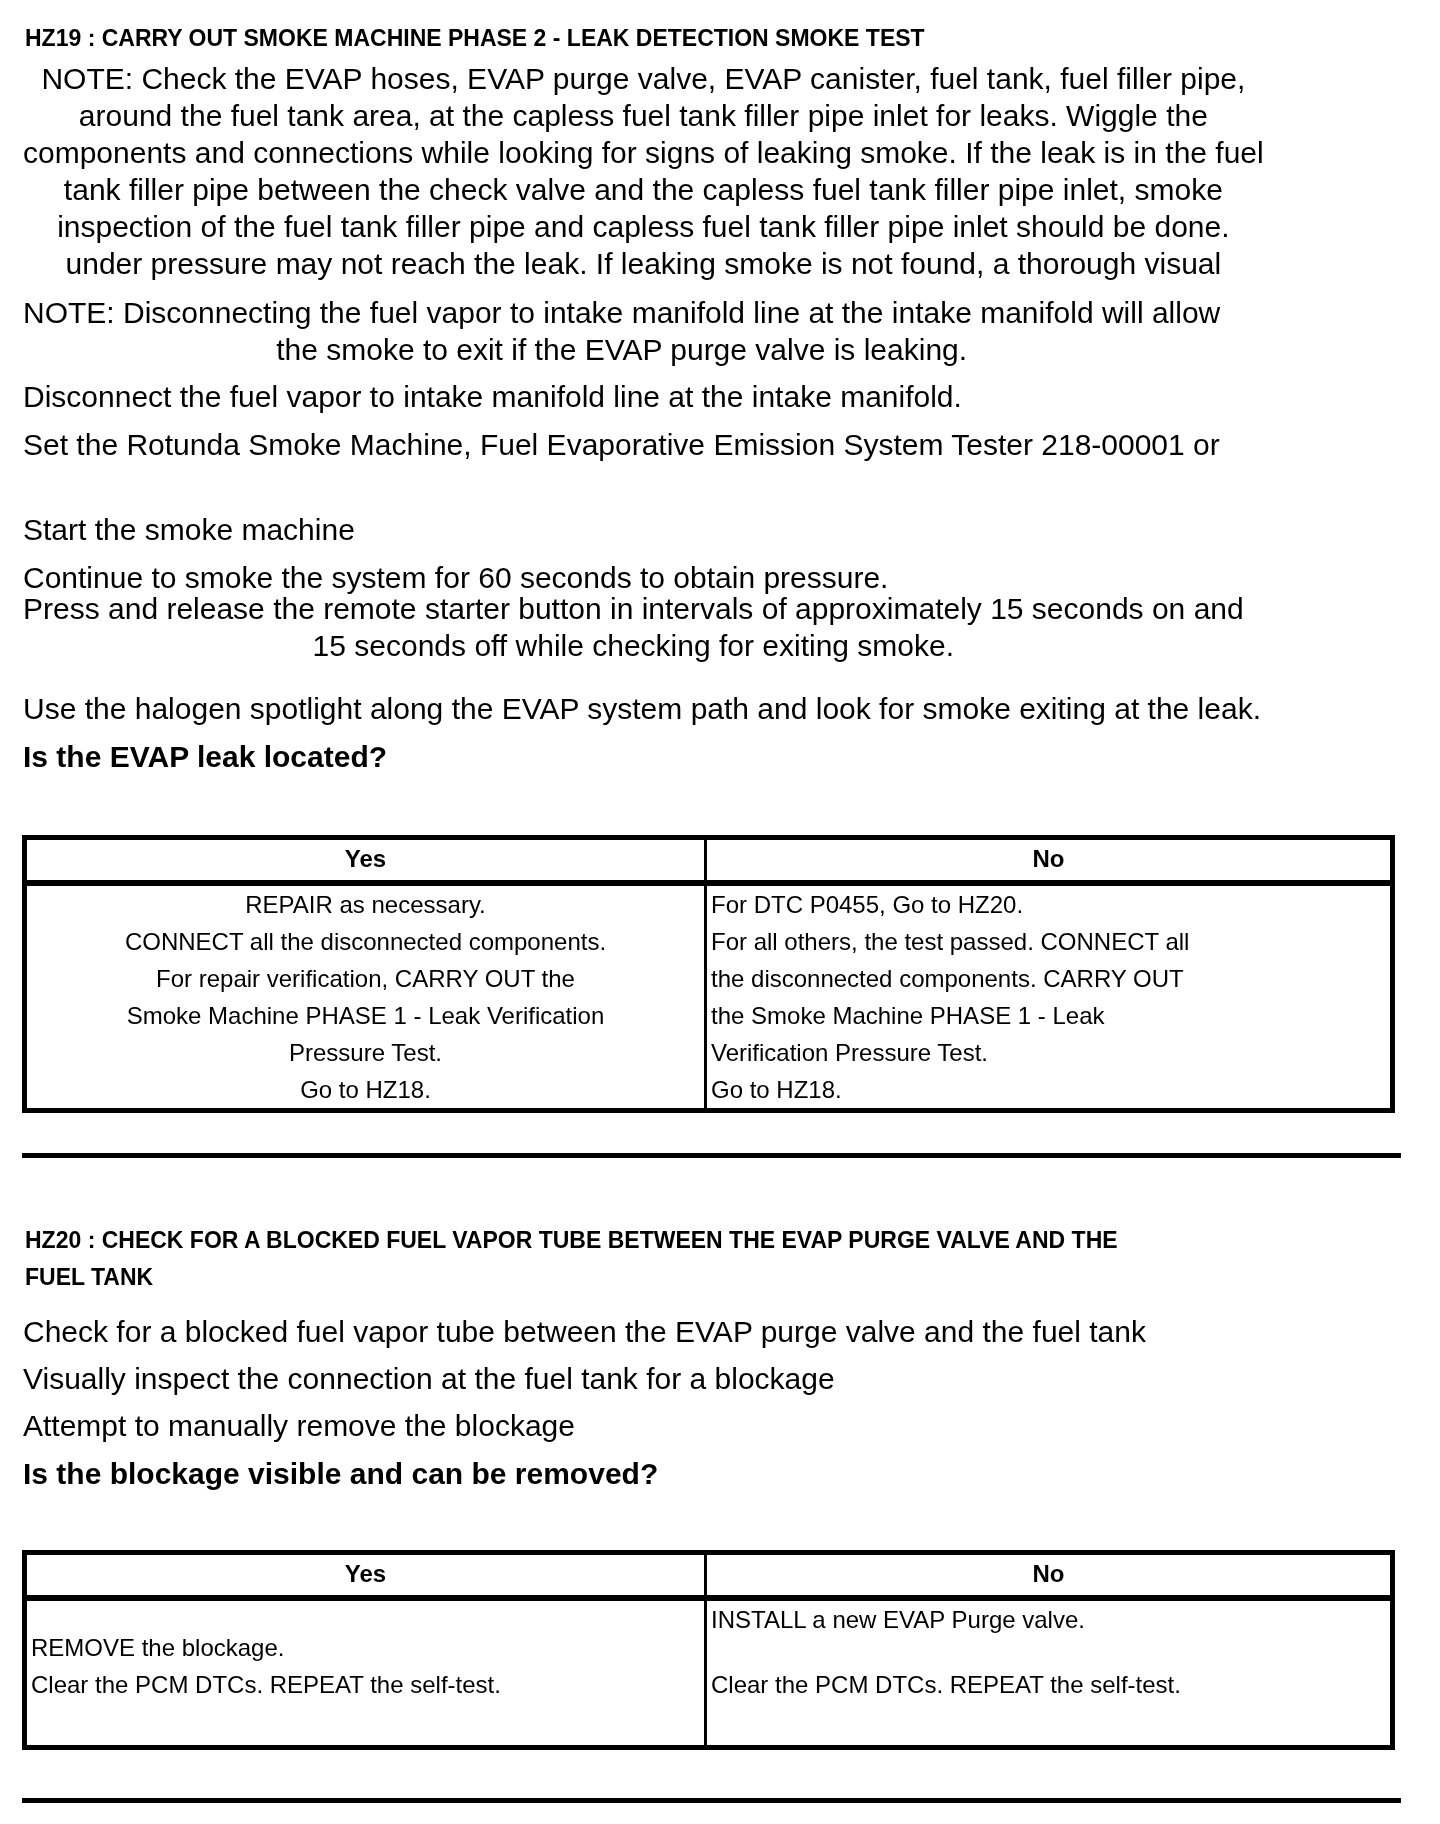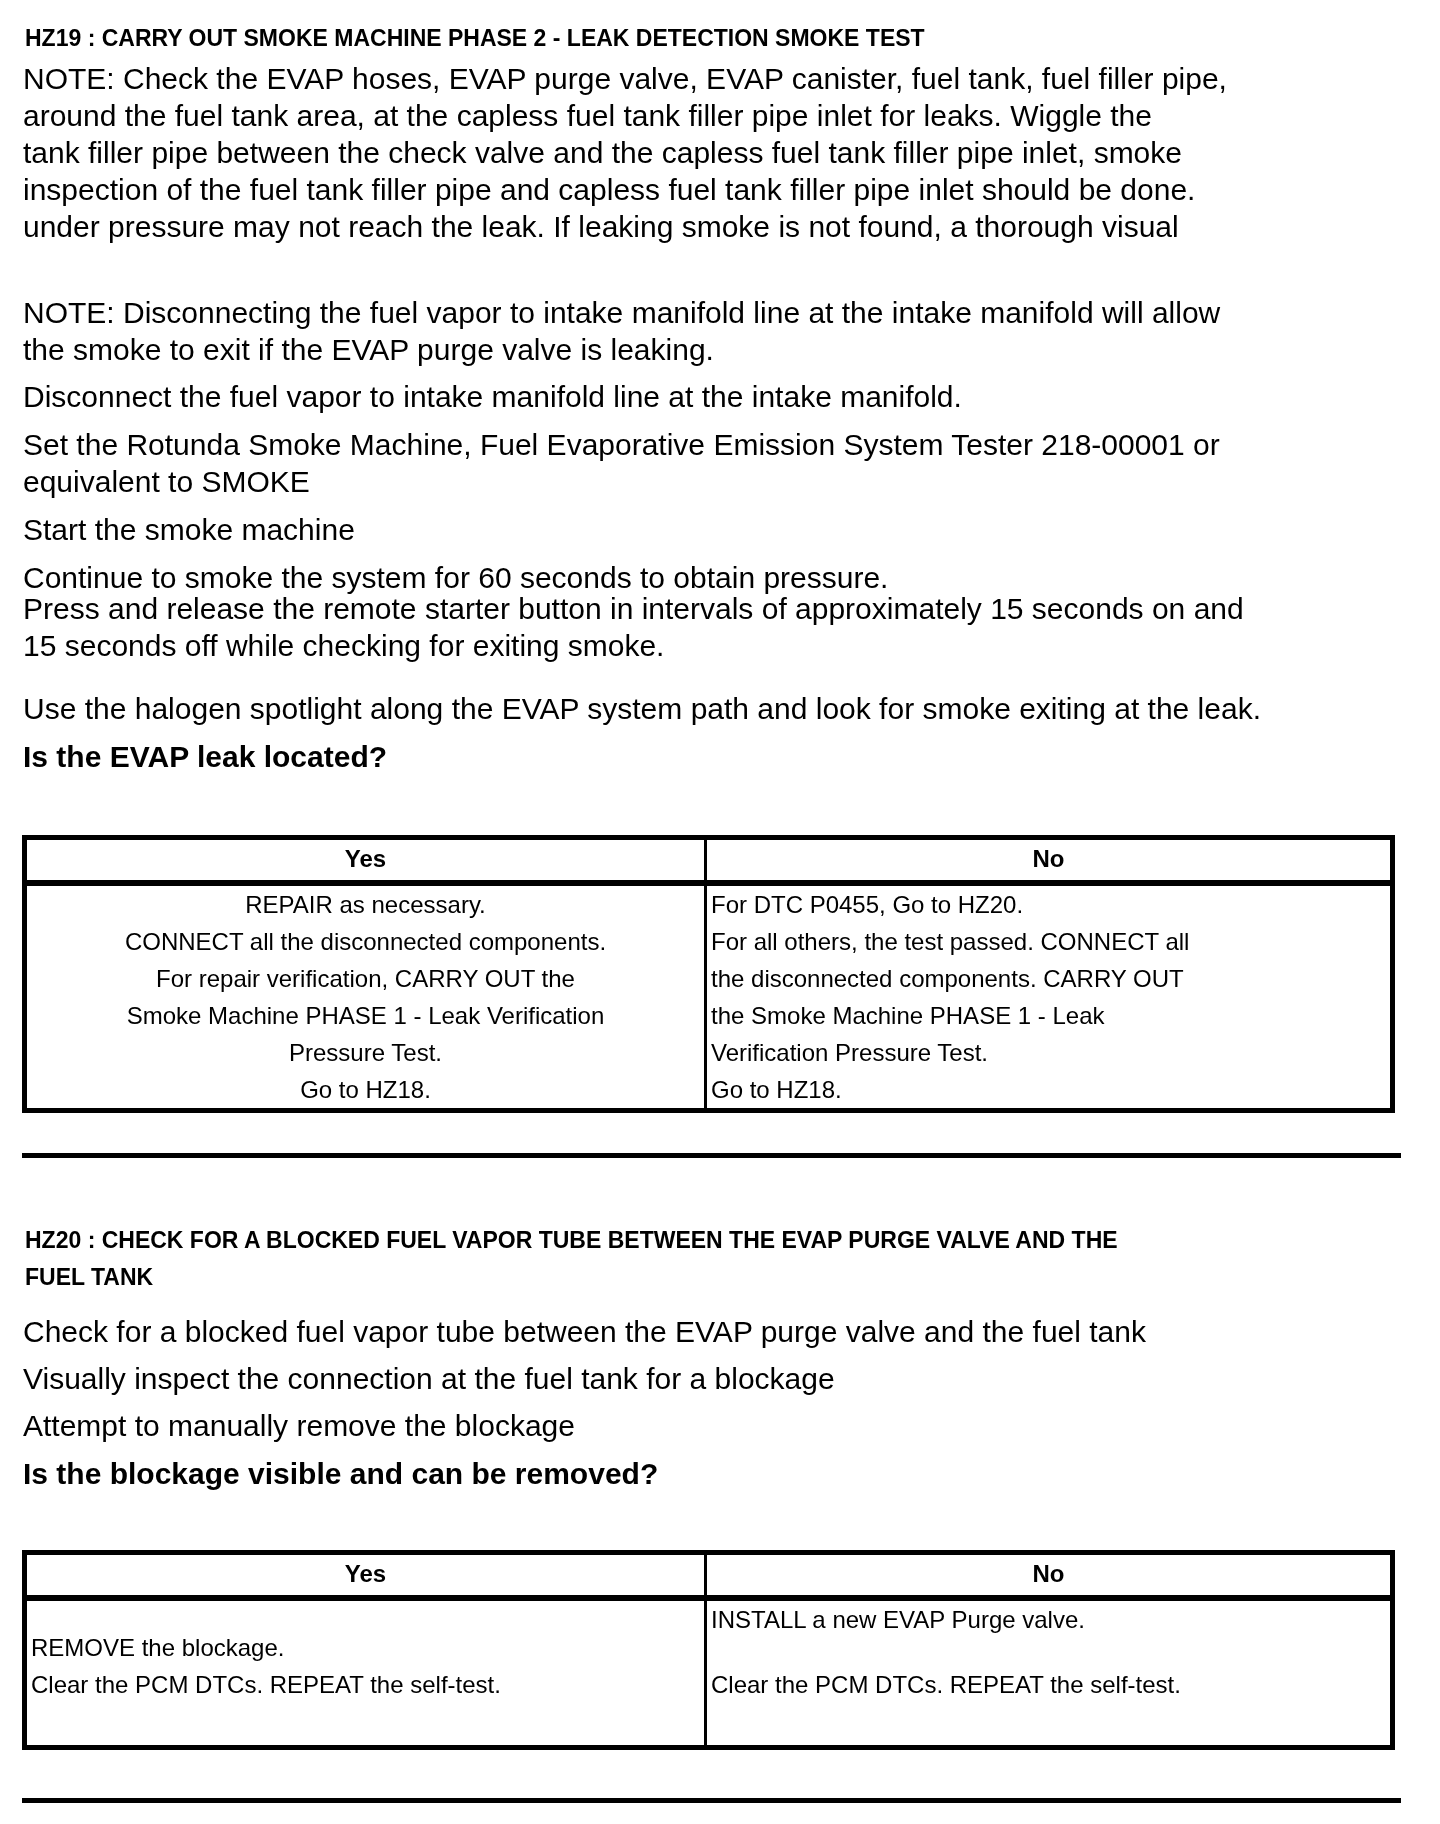--- a/index.html
+++ b/index.html
@@ -1,51 +1,51 @@
 <!DOCTYPE html>
 <html><head>
 <meta charset="utf-8">
 <style>
   html, body { margin:0; padding:0; background:#ffffff; }
   body { width:1440px; height:1824px; position:relative; overflow:hidden; color:#000; font-family:"Liberation Sans", sans-serif; }
   .abs { position:absolute; }
   .heading { left:25px; font-weight:bold; font-size:23px; line-height:37px; letter-spacing:0px; }
-  .body-line { left:23px; font-size:30px; line-height:37px; white-space:nowrap; }
+  .body-line { left:23px; font-size:30px; line-height:37px; white-space:nowrap;text-align:center; }
   .q { font-weight:bold; }
   table.yn { position:absolute; left:22px; width:1368px; border-collapse:collapse; border:5px solid #000; table-layout:fixed; }
   table.yn th, table.yn td { border:3px solid #000; padding:0 4px; font-size:24px; line-height:37px; vertical-align:top; }
   table.yn th { font-weight:bold; text-align:center; height:40px; border-bottom:6px solid #000; }
   table.yn td.c { text-align:center; }
   table.yn td.l { text-align:left; }
   .hr { position:absolute; left:22px; width:1379px; height:5px; background:#000; }
   .line { display:block; white-space:nowrap; }
 </style>
 </head>
 <body>
 
 <div class="abs heading" style="top:20px;">HZ19 : CARRY OUT SMOKE MACHINE PHASE 2 - LEAK DETECTION SMOKE TEST</div>
 
 <div class="abs" style="top:60px;left:23px;">
   <span class="line body-line" style="position:static">NOTE: Check the EVAP hoses, EVAP purge valve, EVAP canister, fuel tank, fuel filler pipe,</span>
   <span class="line body-line" style="position:static">around the fuel tank area, at the capless fuel tank filler pipe inlet for leaks. Wiggle the</span>
+  <span class="line body-line" style="position:static">components and connections while looking for signs of leaking smoke. If the leak is in the fuel</span>
   <span class="line body-line" style="position:static">tank filler pipe between the check valve and the capless fuel tank filler pipe inlet, smoke</span>
   <span class="line body-line" style="position:static">inspection of the fuel tank filler pipe and capless fuel tank filler pipe inlet should be done.</span>
   <span class="line body-line" style="position:static">under pressure may not reach the leak. If leaking smoke is not found, a thorough visual</span>
 </div>
 
 <div class="abs" style="top:294px;left:23px;">
   <span class="line body-line" style="position:static">NOTE: Disconnecting the fuel vapor to intake manifold line at the intake manifold will allow</span>
   <span class="line body-line" style="position:static">the smoke to exit if the EVAP purge valve is leaking.</span>
 </div>
 
 <div class="abs body-line" style="top:378px;">Disconnect the fuel vapor to intake manifold line at the intake manifold.</div>
 
 <div class="abs" style="top:426px;left:23px;">
   <span class="line body-line" style="position:static">Set the Rotunda Smoke Machine, Fuel Evaporative Emission System Tester 218-00001 or</span>
-  <span class="line body-line" style="position:static">equivalent to SMOKE</span>
 </div>
 
 <div class="abs body-line" style="top:511px;">Start the smoke machine</div>
 <div class="abs body-line" style="top:559px;">Continue to smoke the system for 60 seconds to obtain pressure.</div>
 
 <div class="abs" style="top:590px;left:23px;">
   <span class="line body-line" style="position:static">Press and release the remote starter button in intervals of approximately 15 seconds on and</span>
   <span class="line body-line" style="position:static">15 seconds off while checking for exiting smoke.</span>
 </div>
 

